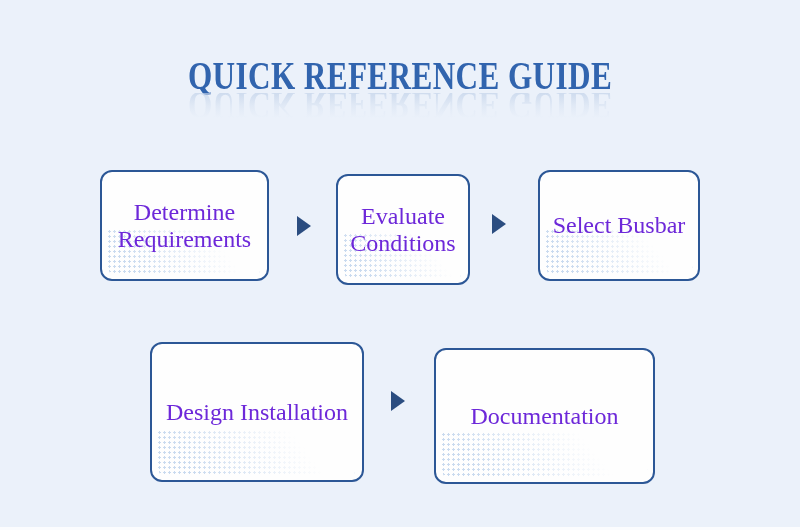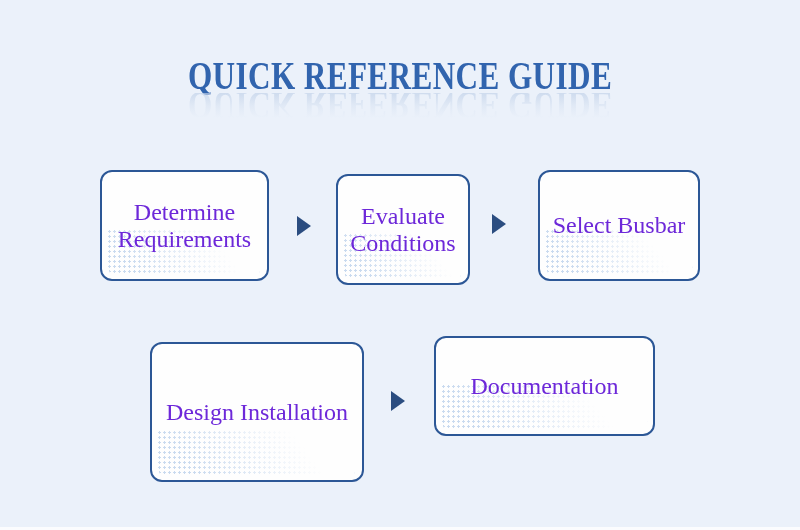--- a/index.html
+++ b/index.html
@@ -74,21 +74,21 @@
     z-index: 1;
     text-align: center;
     font-size: 24px;
     line-height: 1.1;
     color: #6d28d9;
   }
   #box-1 { left: 100px; top: 170px; width: 169px; height: 111px; }
   #box-2 { left: 336px; top: 174px; width: 134px; height: 111px; }
   #box-3 { left: 538px; top: 170px; width: 162px; height: 111px; }
   #box-4 { left: 150px; top: 342px; width: 214px; height: 140px; }
-  #box-5 { left: 434px; top: 336px; width: 221px; height: 100px; }
+  #box-5 { left: 434px; top: 348px; width: 221px; height: 136px; }
 
   
   .dots {
     position: absolute;
     left: 5px;
     right: 5px;
     bottom: 4px;
     height: 46px;
     border-radius: 0 0 9px 9px;
     background-image: radial-gradient(circle, #c9daef 1.15px, rgba(201,218,239,0) 1.3px);

